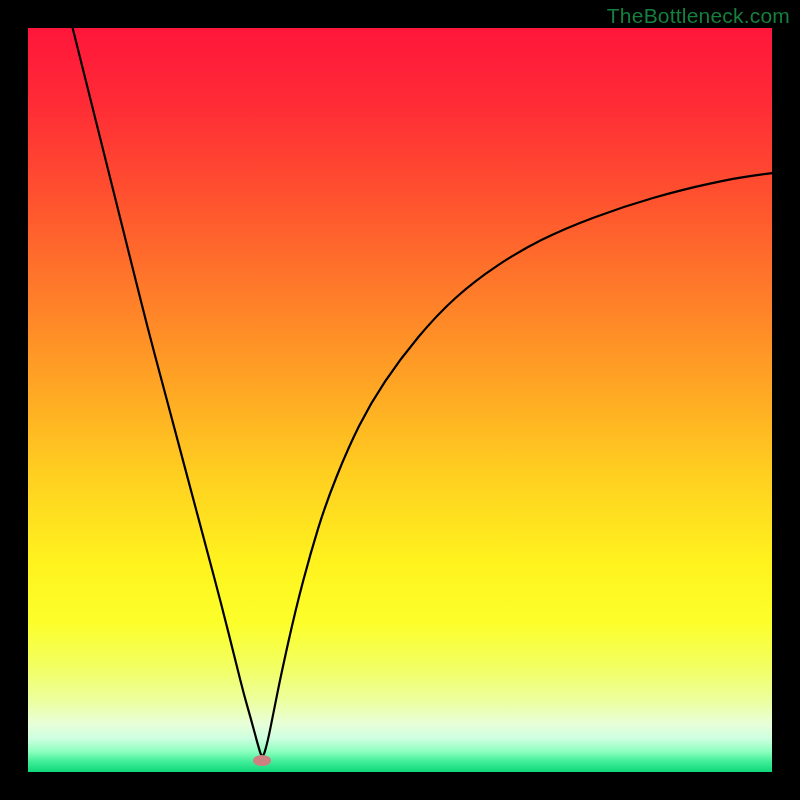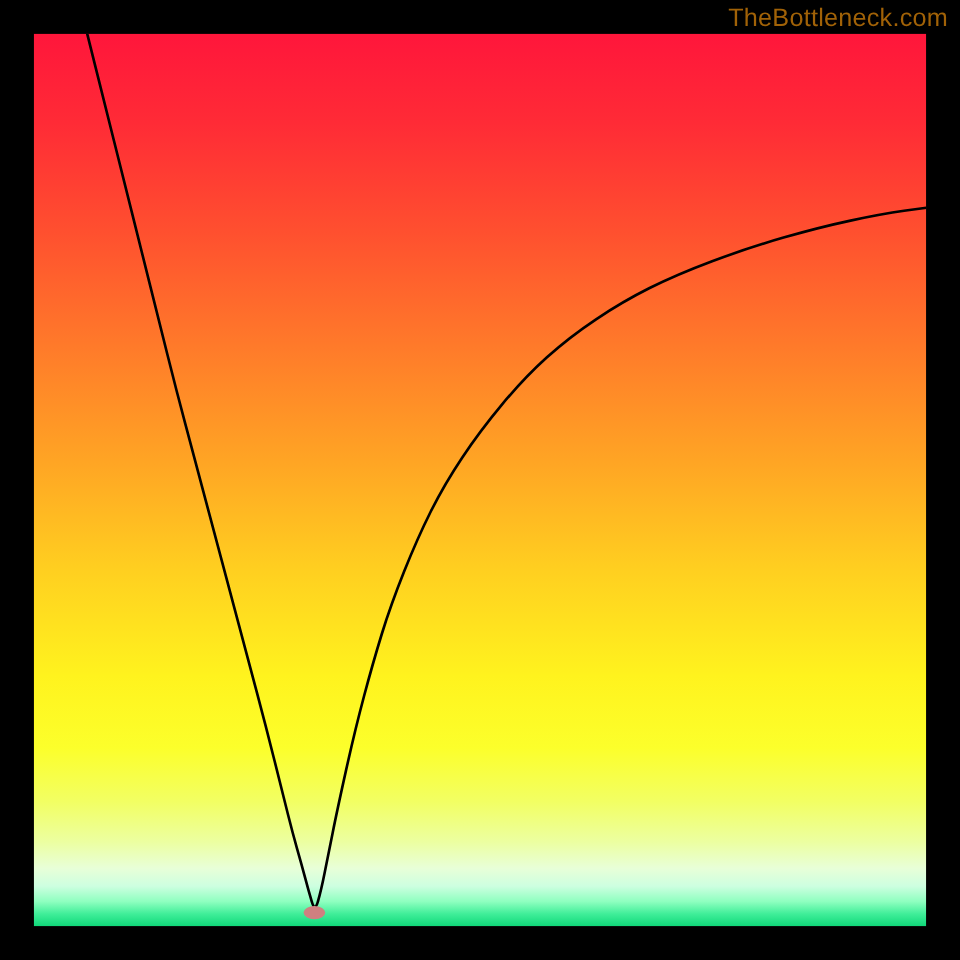--- a/index.html
+++ b/index.html
@@ -36,21 +36,21 @@
     top: 0;
     width: 744px;
     height: 744px;
   }
   .watermark {
     position: absolute;
     top: 4px;
     right: 10px;
     font-family: Arial, Helvetica, sans-serif;
     font-size: 21px;
-    color: #a16207;
+    color: #15803d;
     letter-spacing: 0.2px;
   }
   .marker {
     position: absolute;
     background: #cf8080;
     border-radius: 50% / 50%;
   }
 </style>
 </head>
 <body>

